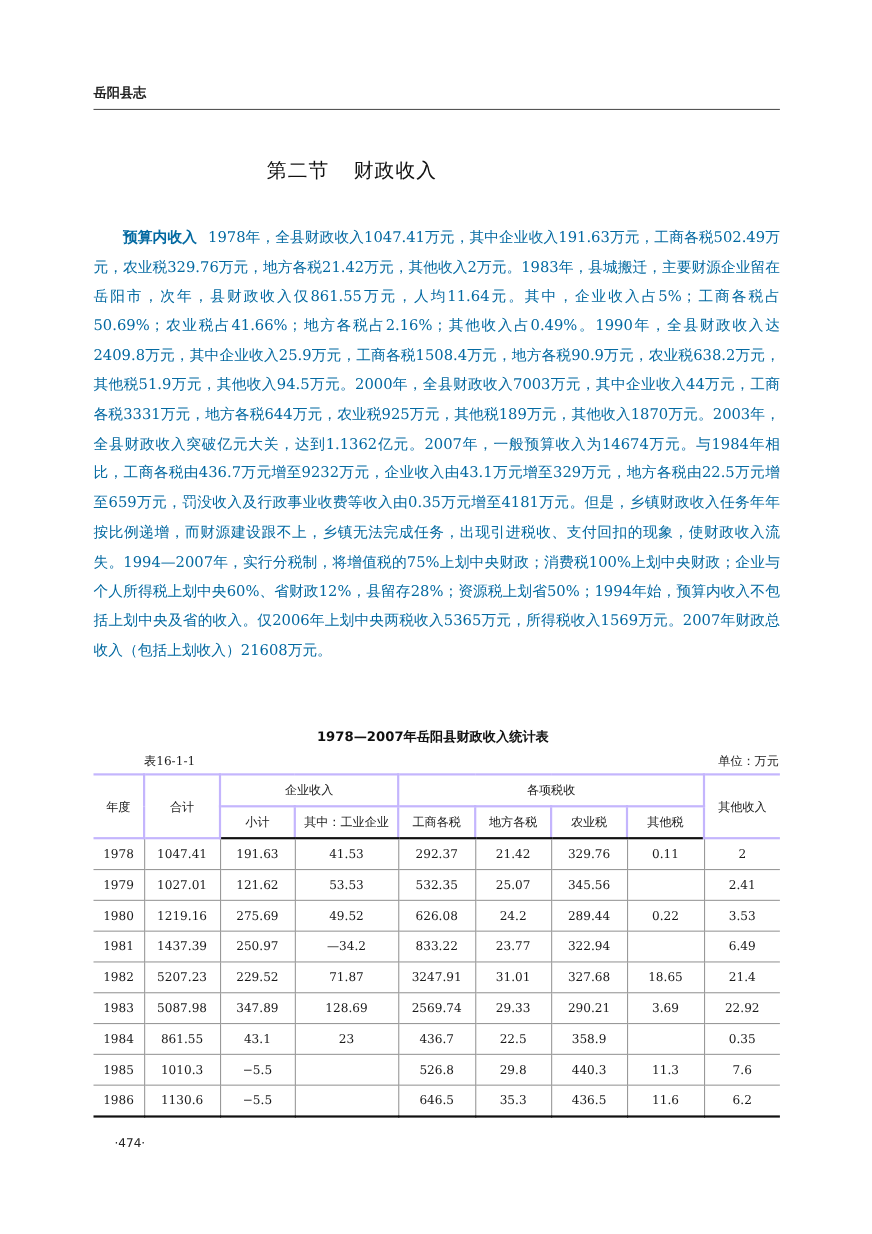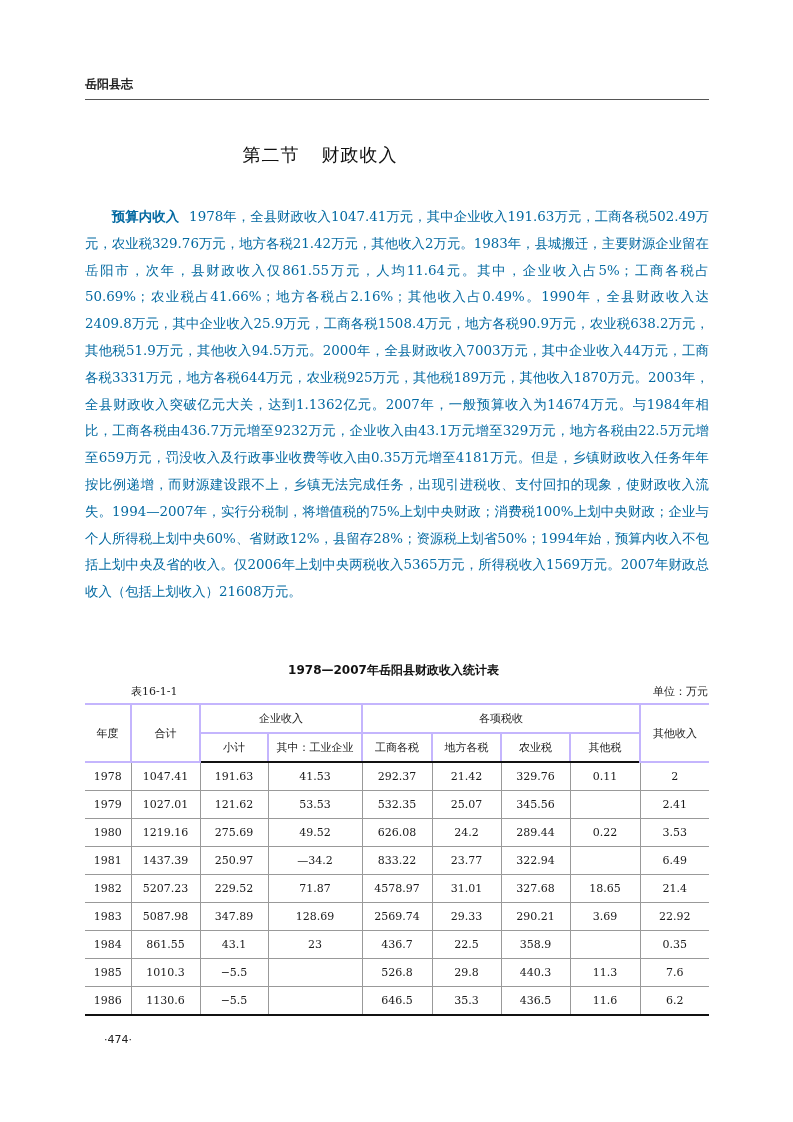--- a/index.html
+++ b/index.html
@@ -144,21 +144,21 @@
         <td>23.77</td>
         <td>322.94</td>
         <td></td>
         <td>6.49</td>
       </tr>
       <tr>
         <td>1982</td>
         <td>5207.23</td>
         <td>229.52</td>
         <td>71.87</td>
-        <td>4578.97</td>
+        <td>3247.91</td>
         <td>31.01</td>
         <td>327.68</td>
         <td>18.65</td>
         <td>21.4</td>
       </tr>
       <tr>
         <td>1983</td>
         <td>5087.98</td>
         <td>347.89</td>
         <td>128.69</td>

